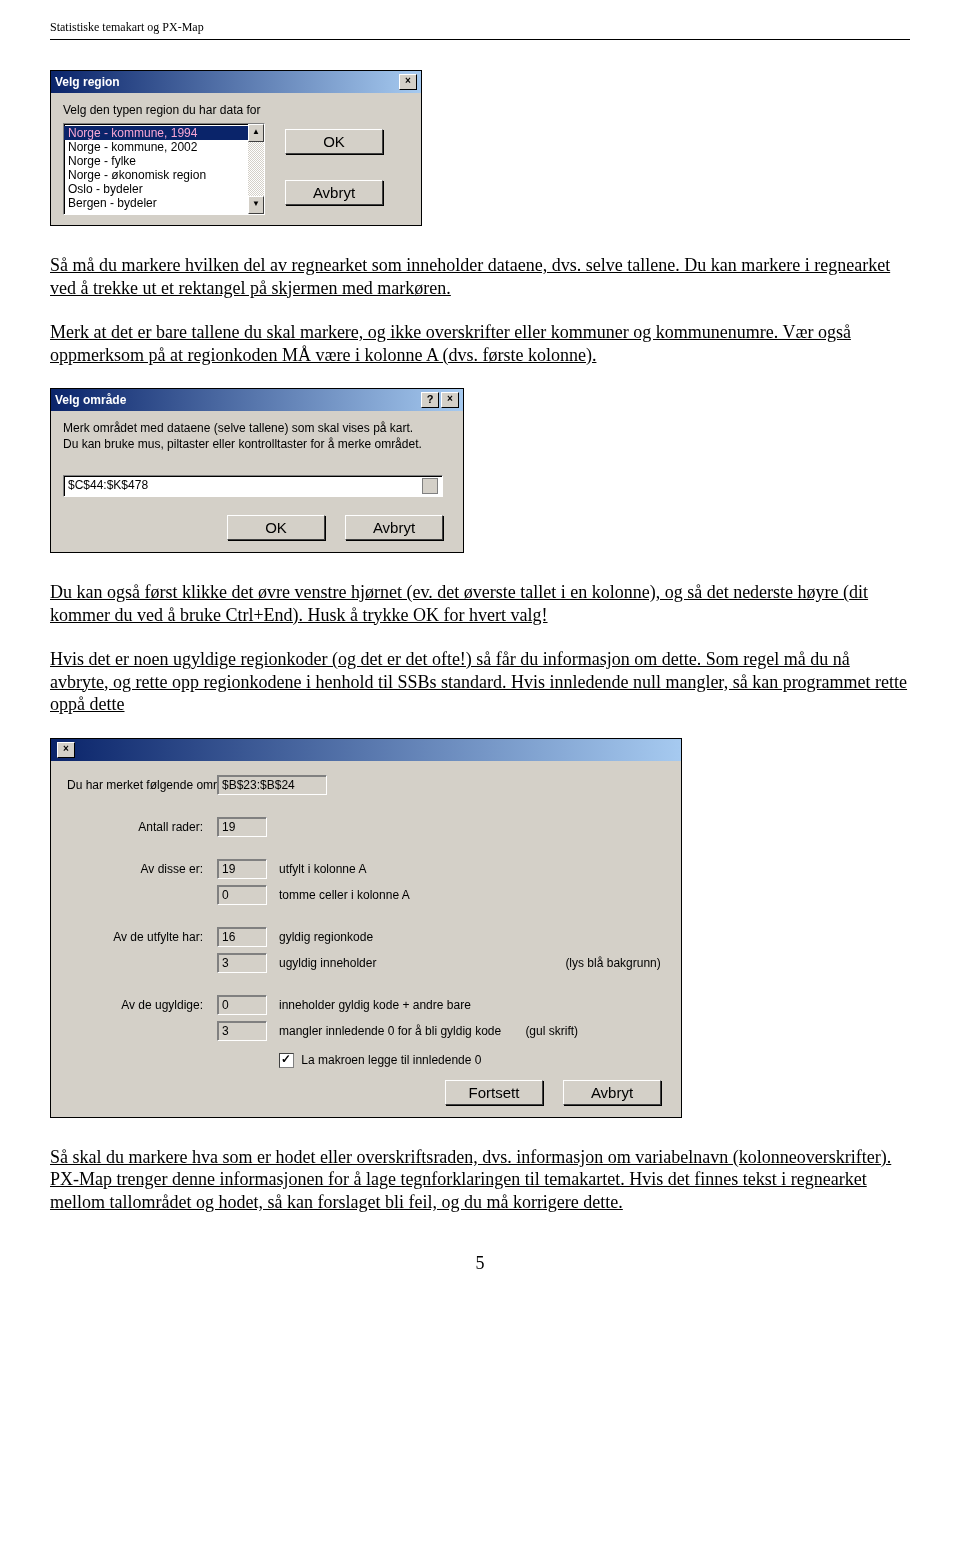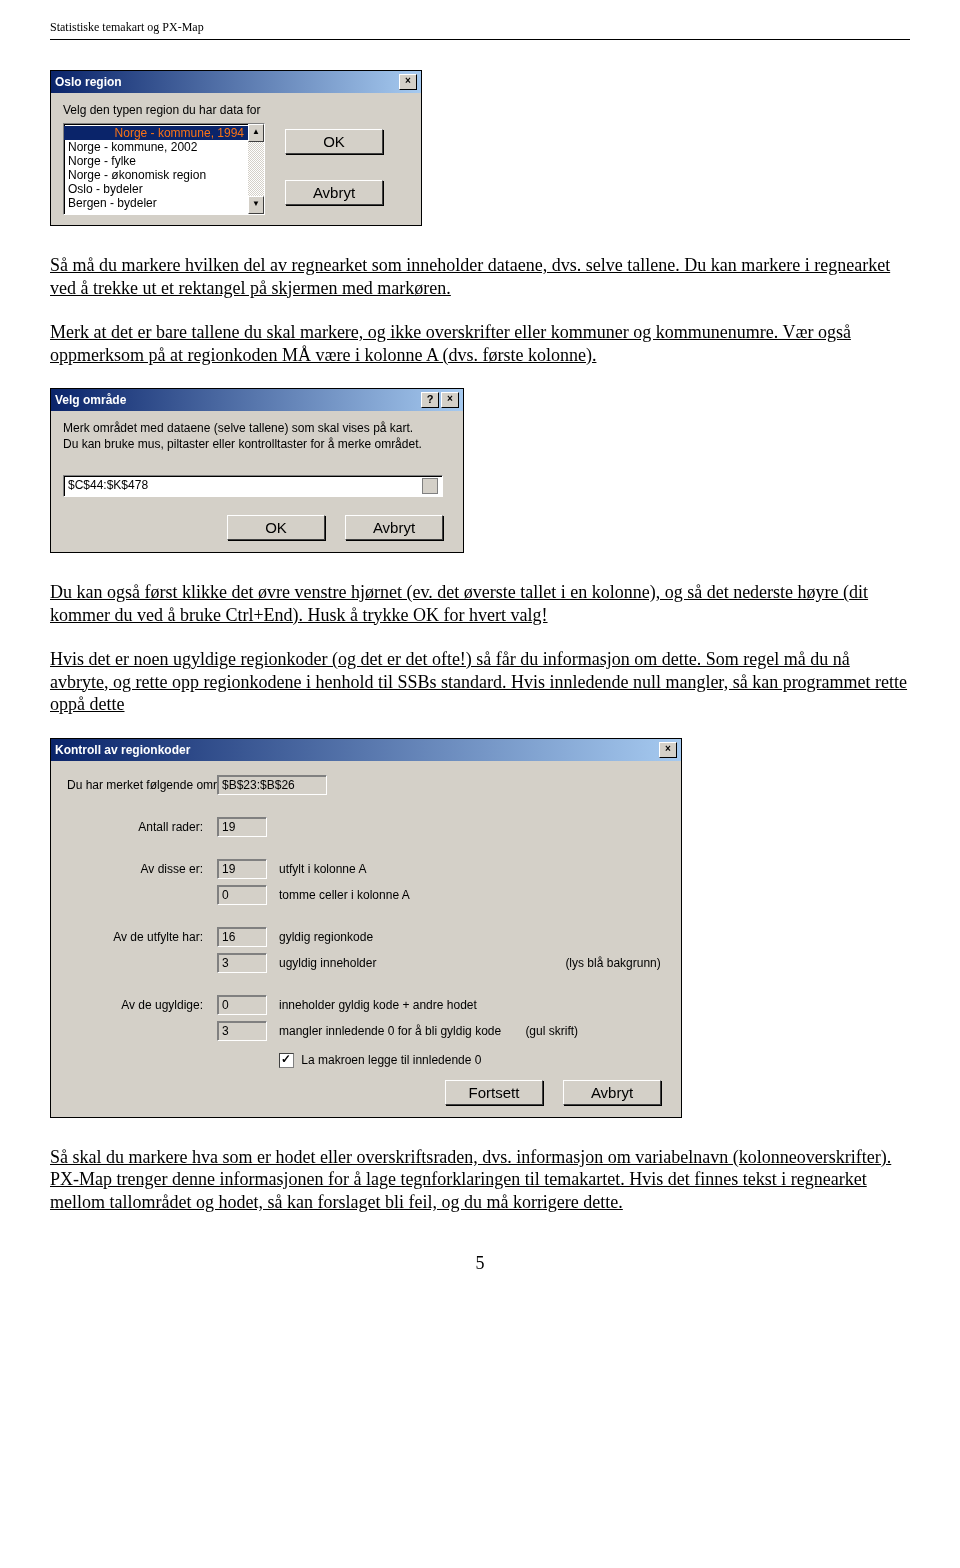--- a/index.html
+++ b/index.html
@@ -66,21 +66,21 @@
     border-left: 1px solid #808080;
     border-right: 1px solid #fff;
     border-bottom: 1px solid #fff;
     box-shadow: inset 1px 1px 0 #000;
     height: 90px;
     font-size: 12px;
     display: flex;
   }
   .listitems { flex: 1; padding: 2px 0; }
   .li { padding: 0 4px; white-space: nowrap; }
-  .li.sel { background: #0a246a; color: #f97316; text-align: right; }
+  .li.sel { background: #0a246a; color: #f9a8d4; }
   .scroll {
     width: 16px;
     background: #d4d0c8;
     display: flex;
     flex-direction: column;
   }
   .sbtn {
     height: 16px;
     border-top: 1px solid #fff;
     border-left: 1px solid #fff;
@@ -115,21 +115,21 @@
   .footer-num { text-align: center; font-size: 18px; margin-top: 40px; }
   .btnrow { display: flex; justify-content: flex-end; gap: 20px; padding: 8px 20px 12px 0; }
 </style>
 </head>
 <body>
 
 <div class="header-title">Statistiske temakart og PX-Map</div>
 
 <div class="win w1">
   <div class="titlebar">
-    <span class="ttext">Oslo region</span>
+    <span class="ttext">Velg region</span>
     <div class="tbtn">×</div>
   </div>
   <div class="wincontent">
     <div style="margin-bottom:6px;">Velg den typen region du har data for</div>
     <div class="rowflex">
       <div class="listbox" style="width:200px;">
         <div class="listitems">
           <div class="li sel">Norge - kommune, 1994</div>
           <div class="li">Norge - kommune, 2002</div>
           <div class="li">Norge - fylke</div>
@@ -172,27 +172,26 @@
     <div class="btn">OK</div>
     <div class="btn">Avbryt</div>
   </div>
 </div>
 
 <p class="body">Du kan også først klikke det øvre venstre hjørnet (ev. det øverste tallet i en kolonne), og så det nederste høyre (dit kommer du ved å bruke Ctrl+End). Husk å trykke OK for hvert valg!</p>
 <p class="body">Hvis det er noen ugyldige regionkoder (og det er det ofte!) så får du informasjon om dette. Som regel må du nå avbryte, og rette opp regionkodene i henhold til SSBs standard. Hvis innledende null mangler, så kan programmet rette oppå dette</p>
 
 <div class="win w3">
   <div class="titlebar">
-    <span class="ttext">Kontroll av regionkoder</span>
     <div class="tbtn">×</div>
   </div>
   <div class="wincontent" style="padding:14px 16px 4px 16px;">
     <div class="tbl">
       <div class="lbl" style="grid-column:1;white-space:nowrap;">Du har merket følgende område:</div>
-      <div style="grid-column:2/5;"><span class="textfield ro" style="display:inline-block;width:100px;"><span>$B$23:$B$26</span></span></div>
+      <div style="grid-column:2/5;"><span class="textfield ro" style="display:inline-block;width:100px;"><span>$B$23:$B$24</span></span></div>
 
       <div style="grid-column:1/5;height:10px;"></div>
 
       <div class="lbl">Antall rader:</div>
       <div class="textfield ro numf"><span>19</span></div>
       <div></div>
         <div></div>
 
       <div style="grid-column:1/5;height:10px;"></div>
 
@@ -212,21 +211,21 @@
 
       <div></div>
       <div class="textfield ro numf"><span>3</span></div>
       <div style="padding-left:8px;">ugyldig inneholder</div>
       <div style="padding-left:60px;">(lys blå bakgrunn)</div>
 
       <div style="grid-column:1/5;height:10px;"></div>
 
       <div class="lbl">Av de ugyldige:</div>
       <div class="textfield ro numf"><span>0</span></div>
-      <div style="grid-column:3/5;padding-left:8px;">inneholder gyldig kode + andre hodet</div>
+      <div style="grid-column:3/5;padding-left:8px;">inneholder gyldig kode + andre bare</div>
 
       <div></div>
       <div class="textfield ro numf"><span>3</span></div>
       <div style="padding-left:8px;">mangler innledende 0 for å bli gyldig kode</div>
       <div style="padding-left:20px;">(gul skrift)</div>
 
       <div></div>
         <div></div>
       <div style="grid-column:3/5;padding-left:8px;padding-top:6px;">
         <span class="chk"></span>

